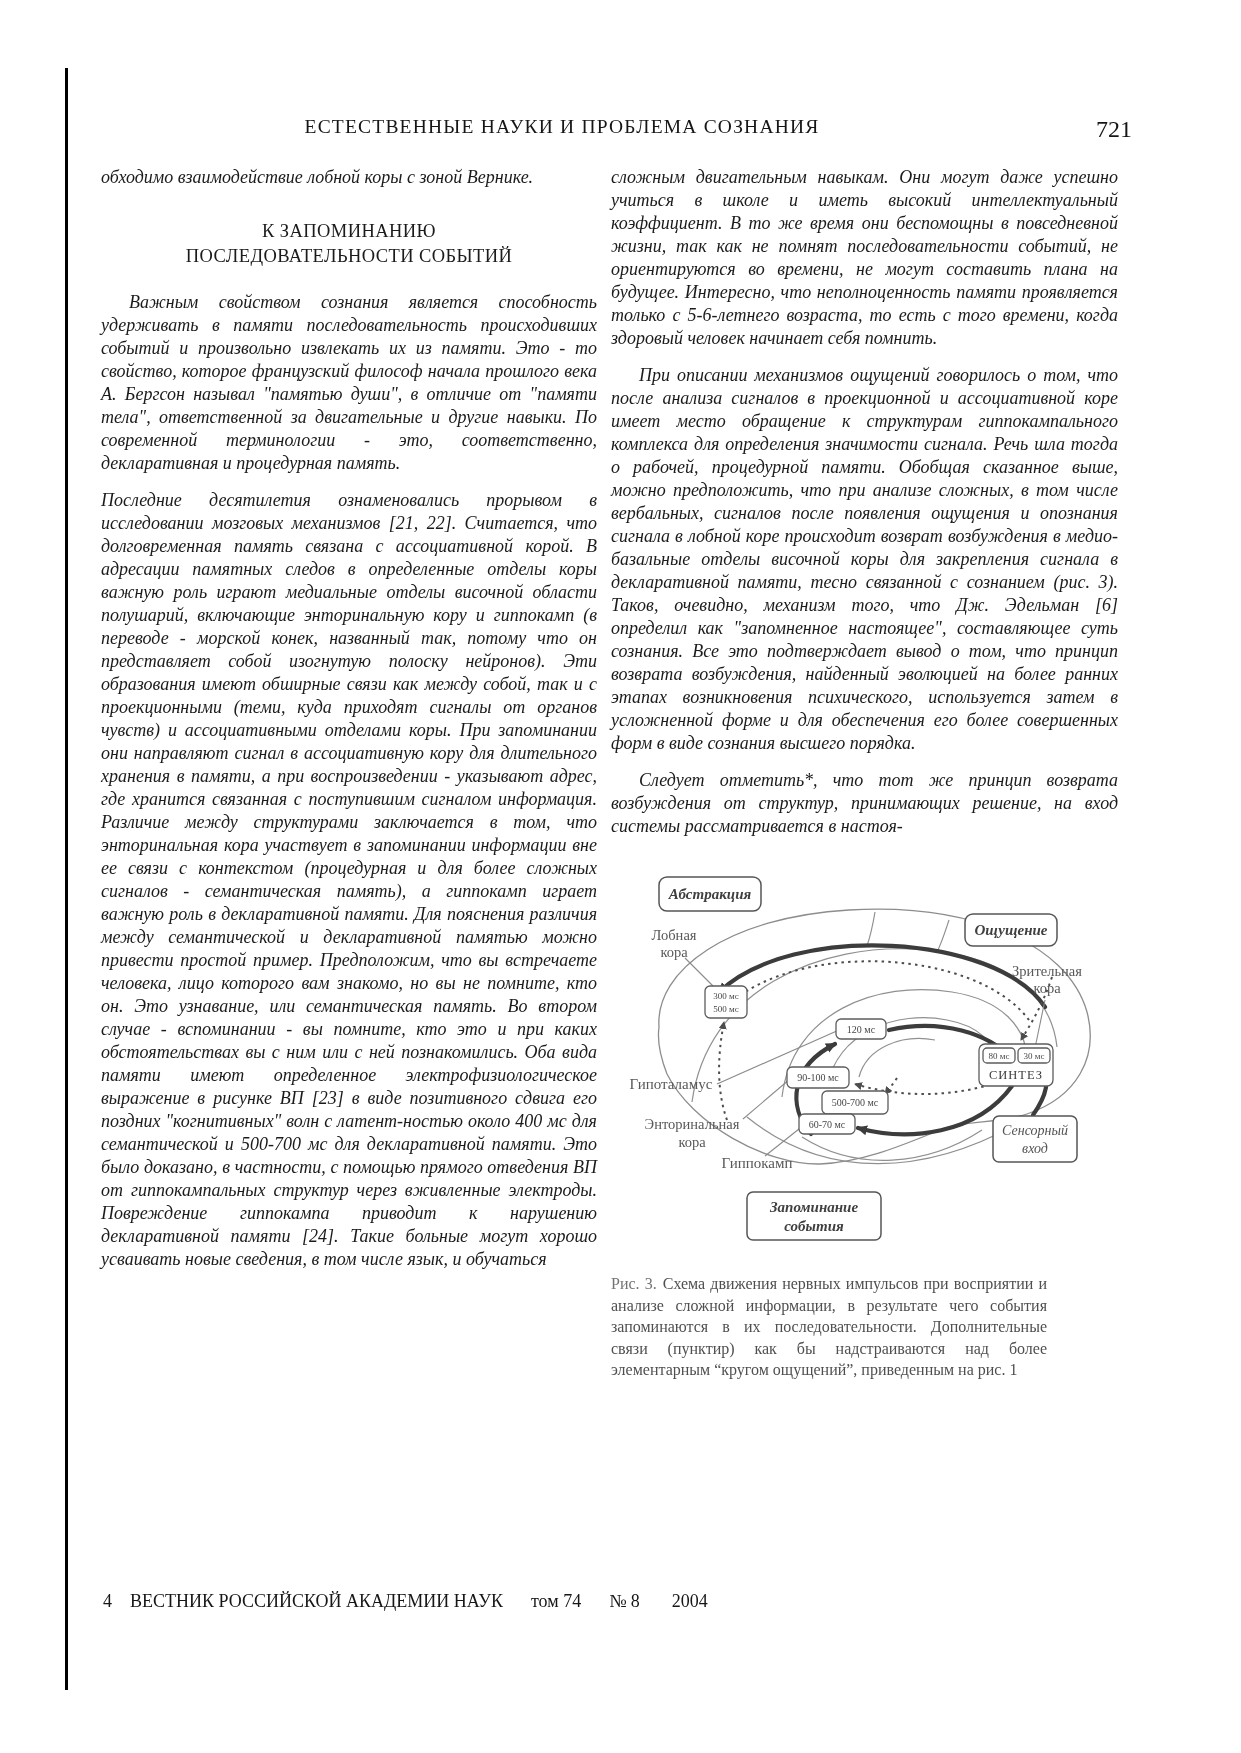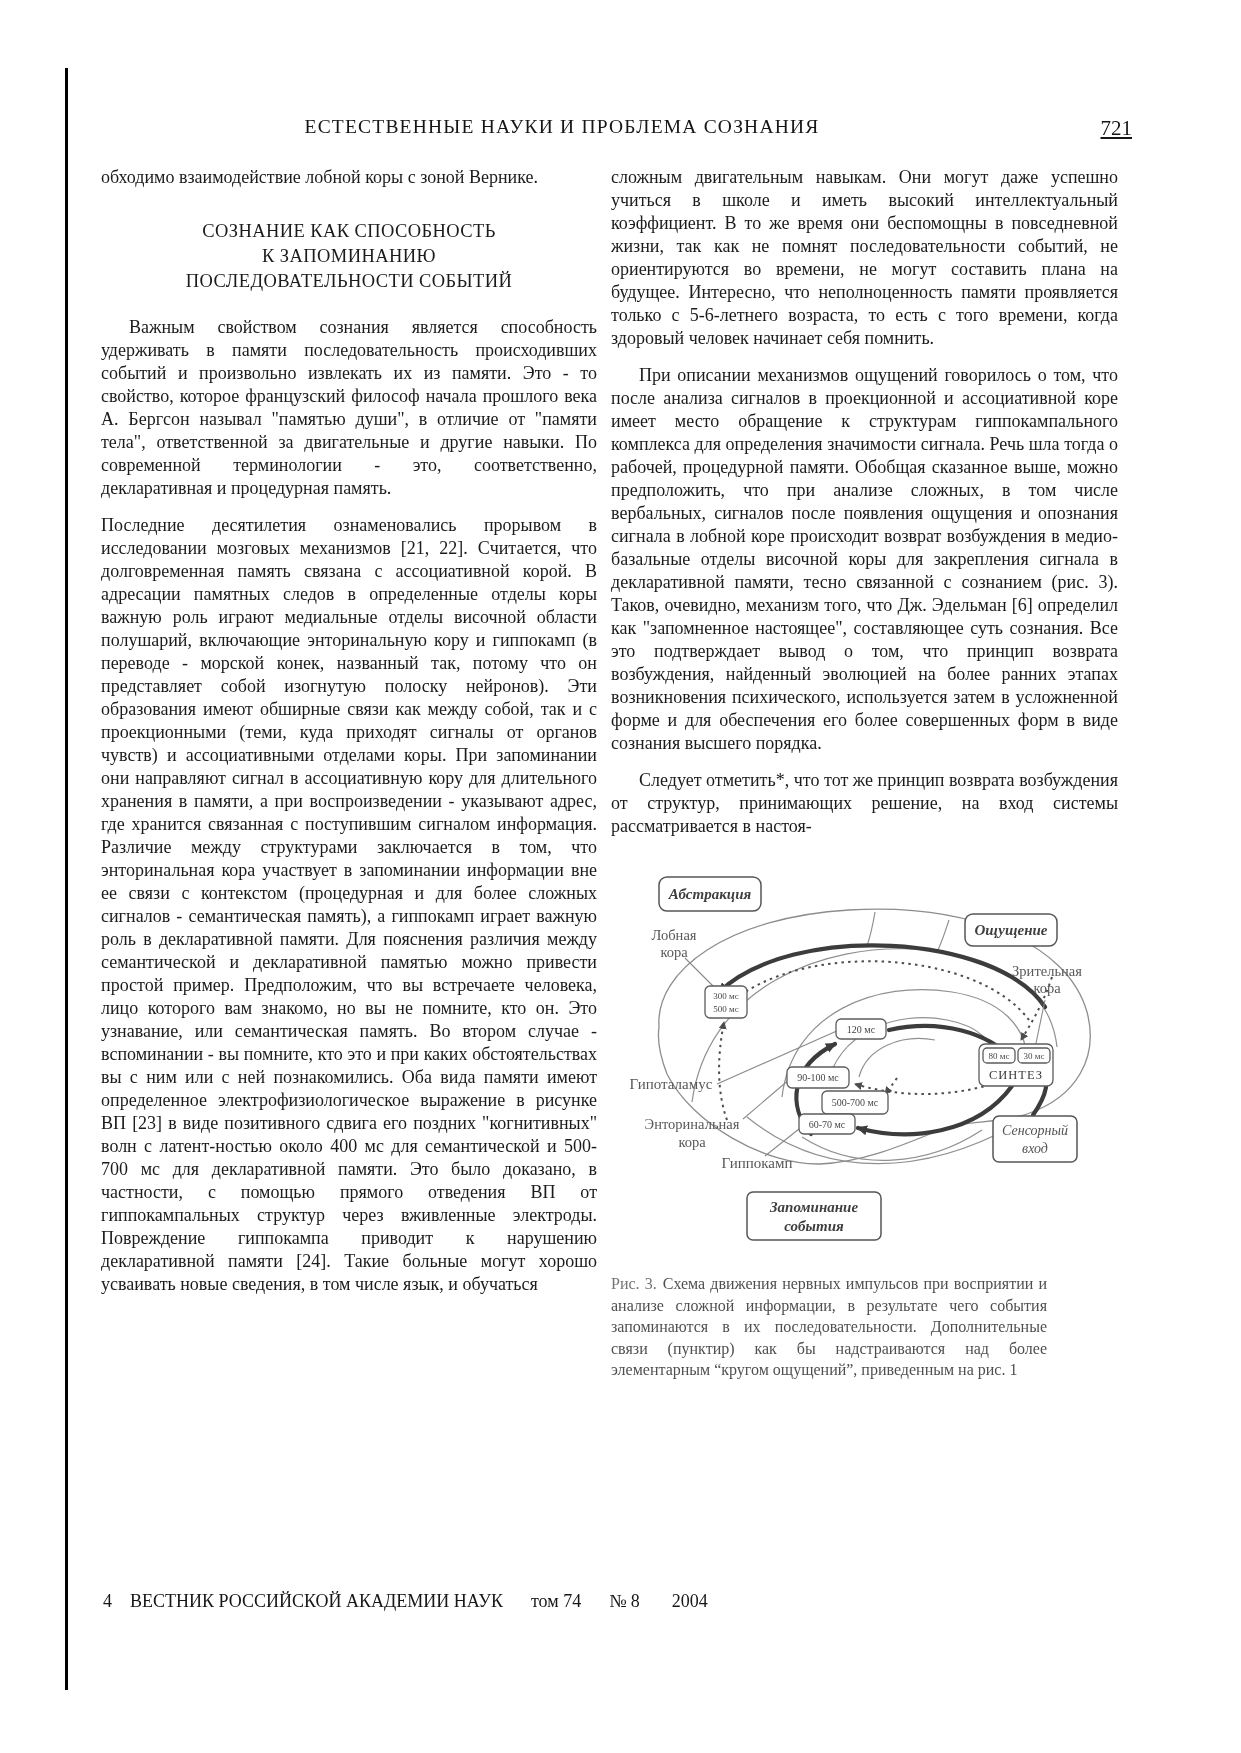--- a/index.html
+++ b/index.html
@@ -2,25 +2,25 @@
 <html><head>
 <meta charset="utf-8">
 <style>
   html,body{margin:0;padding:0;background:#e8e8e8;}
   .page{position:relative;width:1241px;height:1753px;background:#ffffff;
         font-family:"Liberation Serif", serif;color:#1b1b1b;overflow:hidden;}
   .left-rule{position:absolute;left:65px;top:68px;width:3px;height:1622px;background:#000;}
   .header{position:absolute;left:90px;top:116px;width:1046px;height:30px;}
   .running-title{position:absolute;left:8px;right:110px;text-align:center;font-size:19.5px;
         letter-spacing:1.2px;color:#161616;}
-  .page-number{position:absolute;right:4px;top:0;font-size:21px;color:#161616;text-decoration:underline;}
+  .page-number{position:absolute;right:4px;top:0;font-size:24px;color:#161616;}
   .col{position:absolute;top:166px;font-size:18px;line-height:23px;text-align:justify;}
   .col-left{left:101px;width:496px;}
   .col-right{left:611px;width:507px;}
-  .para{margin:0 0 14px 0;}
+  .para{margin:0 0 14px 0;font-style:italic;}
   .para.indent{text-indent:28px;}
   .section-heading{margin:30px 0 22px 0;font-size:18.5px;line-height:25px;font-weight:normal;
         text-align:center;letter-spacing:0.4px;}
   .section-heading .hl{display:block;}
   .figure{margin:24px 0 0 -14px;width:545px;}
   .caption{margin:26px 0 0 14px;width:436px;font-size:16px;line-height:21.5px;
         color:#4f4f4f;text-align:justify;}
   .cap-lead{color:#737373;font-weight:normal;margin-right:6px;}
   .footer{position:absolute;left:103px;top:1591px;font-size:18px;color:#161616;
         display:flex;align-items:baseline;}
@@ -51,21 +51,20 @@
   <div class="left-rule"></div>
 
   <header class="header">
     <div class="running-title">ЕСТЕСТВЕННЫЕ НАУКИ И ПРОБЛЕМА СОЗНАНИЯ</div>
     <div class="page-number">721</div>
   </header>
 
   <section class="col col-left">
     <p class="para">обходимо взаимодействие лобной коры с зоной Вернике.</p>
     <h2 class="section-heading">
-      <span class="hl">СОЗНАНИЕ КАК СПОСОБНОСТЬ</span>
       <span class="hl">К ЗАПОМИНАНИЮ</span>
       <span class="hl">ПОСЛЕДОВАТЕЛЬНОСТИ СОБЫТИЙ</span>
     </h2>
     <p class="para indent">Важным свойством сознания является способность удерживать в памяти последовательность происходивших событий и произвольно извлекать их из памяти. Это - то свойство, которое французский философ начала прошлого века А. Бергсон называл "памятью души", в отличие от "памяти тела", ответственной за двигательные и другие навыки. По современной терминологии - это, соответственно, декларативная и процедурная память.</p>
     <p class="para">Последние десятилетия ознаменовались прорывом в исследовании мозговых механизмов [21, 22]. Считается, что долговременная память связана с ассоциативной корой. В адресации памятных следов в определенные отделы коры важную роль играют медиальные отделы височной области полушарий, включающие энторинальную кору и гиппокамп (в переводе - морской конек, названный так, потому что он представляет собой изогнутую полоску нейронов). Эти образования имеют обширные связи как между собой, так и с проекционными (теми, куда приходят сигналы от органов чувств) и ассоциативными отделами коры. При запоминании они направляют сигнал в ассоциативную кору для длительного хранения в памяти, а при воспроизведении - указывают адрес, где хранится связанная с поступившим сигналом информация. Различие между структурами заключается в том, что энторинальная кора участвует в запоминании информации вне ее связи с контекстом (процедурная и для более сложных сигналов - семантическая память), а гиппокамп играет важную роль в декларативной памяти. Для пояснения различия между семантической и декларативной памятью можно привести простой пример. Предположим, что вы встречаете человека, лицо которого вам знакомо, но вы не помните, кто он. Это узнавание, или семантическая память. Во втором случае - вспоминании - вы помните, кто это и при каких обстоятельствах вы с ним или с ней познакомились. Оба вида памяти имеют определенное электрофизиологическое выражение в рисунке ВП [23] в виде позитивного сдвига его поздних "когнитивных" волн с латент-ностью около 400 мс для семантической и 500-700 мс для декларативной памяти. Это было доказано, в частности, с помощью прямого отведения ВП от гиппокампальных структур через вживленные электроды. Повреждение гиппокампа приводит к нарушению декларативной памяти [24]. Такие больные могут хорошо усваивать новые сведения, в том числе язык, и обучаться</p>
   </section>
 
   <section class="col col-right">
     <p class="para">сложным двигательным навыкам. Они могут даже успешно учиться в школе и иметь высокий интеллектуальный коэффициент. В то же время они беспомощны в повседневной жизни, так как не помнят последовательности событий, не ориентируются во времени, не могут составить плана на будущее. Интересно, что неполноценность памяти проявляется только с 5-6-летнего возраста, то есть с того времени, когда здоровый человек начинает себя помнить.</p>
     <p class="para indent">При описании механизмов ощущений говорилось о том, что после анализа сигналов в проекционной и ассоциативной коре имеет место обращение к структурам гиппокампального комплекса для определения значимости сигнала. Речь шла тогда о рабочей, процедурной памяти. Обобщая сказанное выше, можно предположить, что при анализе сложных, в том числе вербальных, сигналов после появления ощущения и опознания сигнала в лобной коре происходит возврат возбуждения в медио-базальные отделы височной коры для закрепления сигнала в декларативной памяти, тесно связанной с сознанием (рис. 3). Таков, очевидно, механизм того, что Дж. Эдельман [6] определил как "запомненное настоящее", составляющее суть сознания. Все это подтверждает вывод о том, что принцип возврата возбуждения, найденный эволюцией на более ранних этапах возникновения психического, используется затем в усложненной форме и для обеспечения его более совершенных форм в виде сознания высшего порядка.</p>

